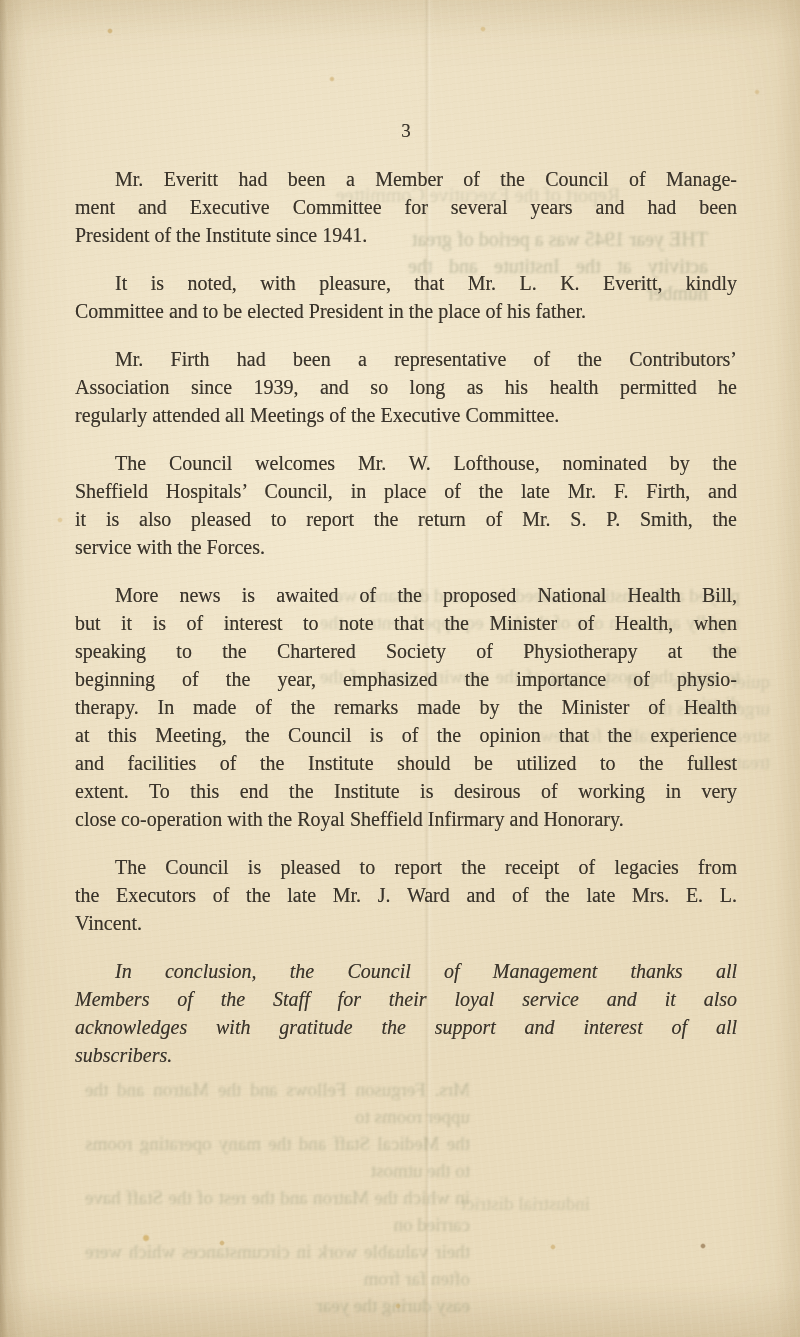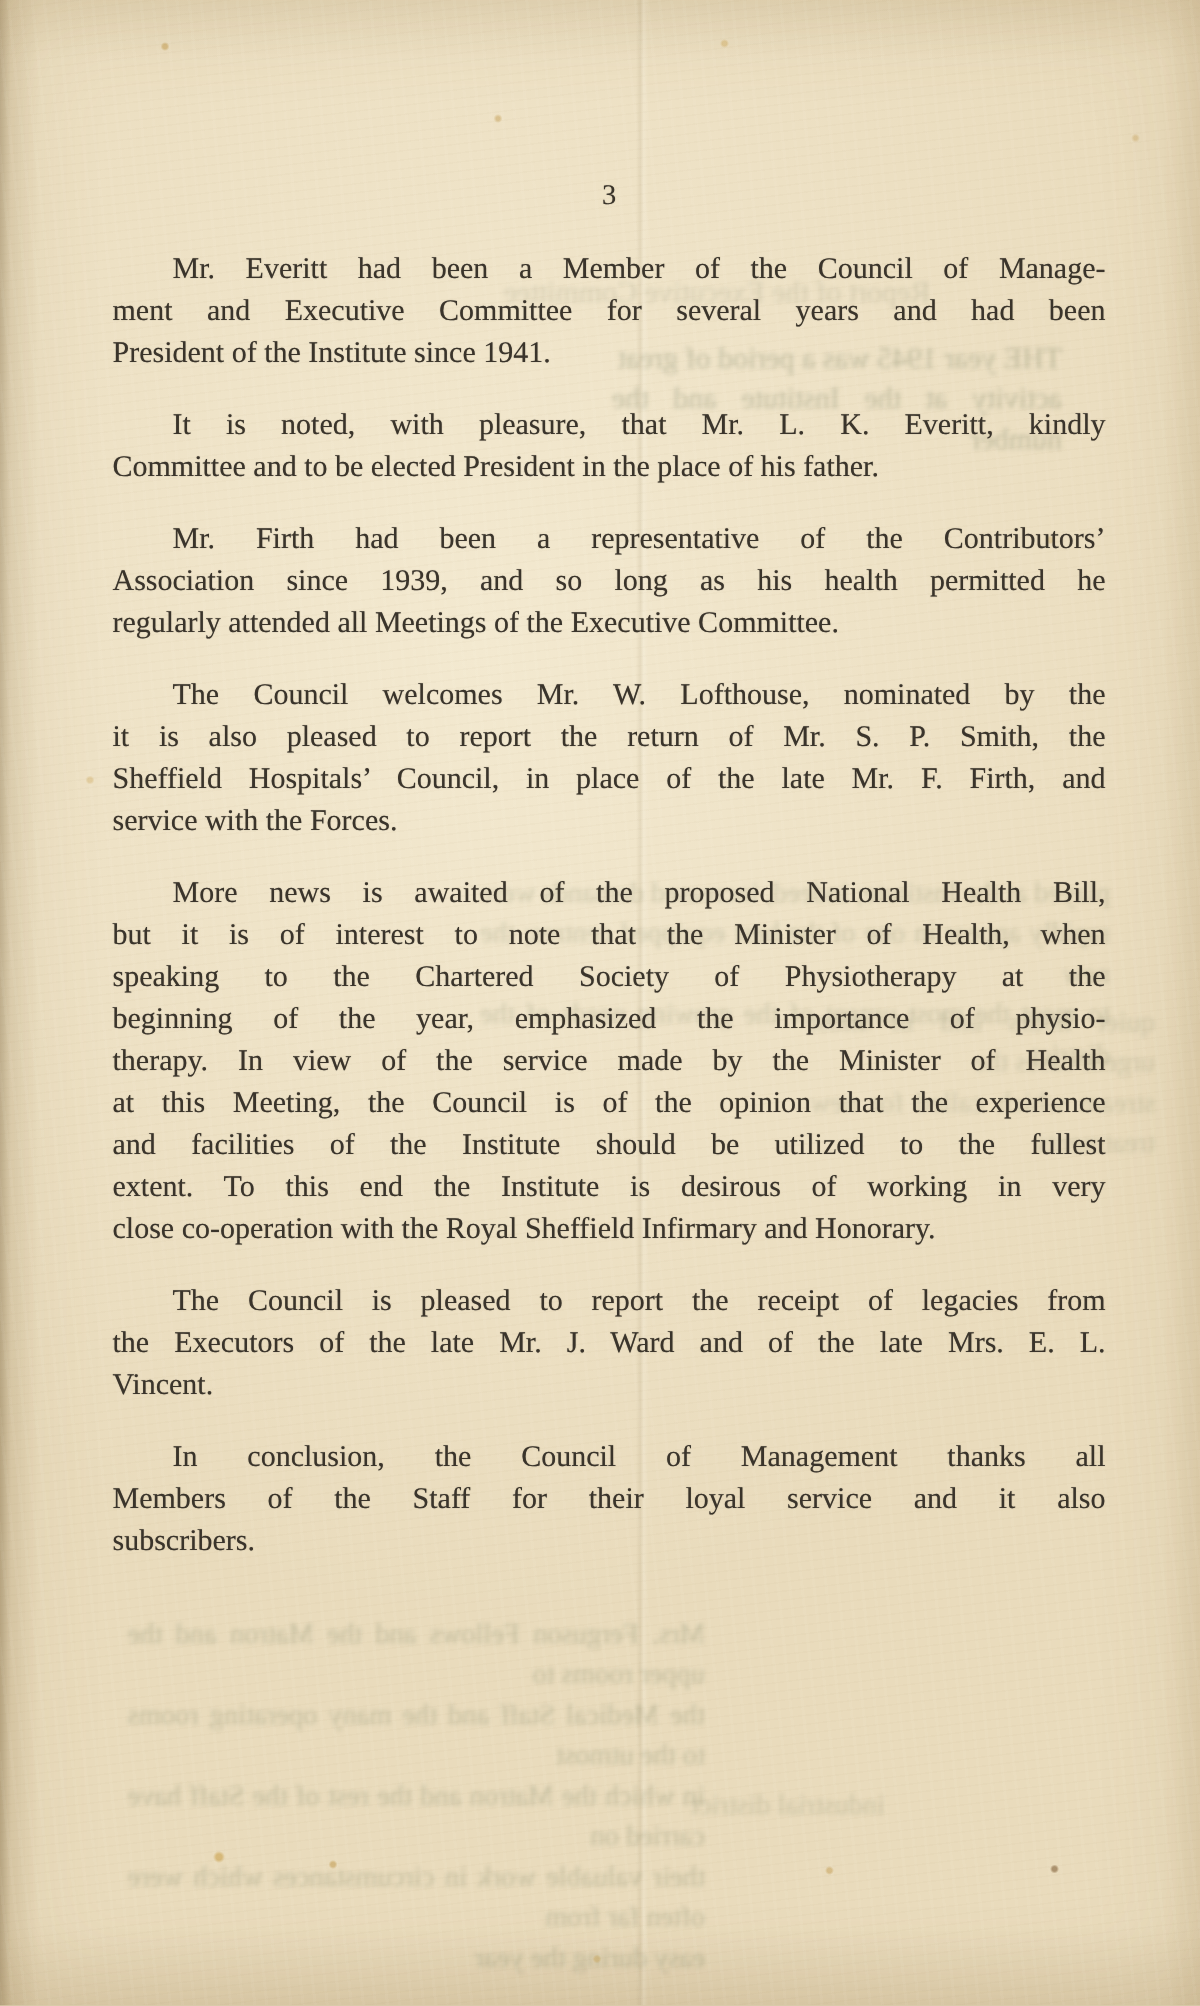--- a/index.html
+++ b/index.html
@@ -85,21 +85,21 @@
     line-height: 28px;
     text-shadow: 0 0 0.6px rgba(58,52,43,0.55);
   }
   .page-number {
     text-align: center;
     font-size: 19px;
     line-height: 20px;
     margin: 0 0 24px 0;
   }
   .para { margin: 0 0 20px 0; }
-  .para:last-child { margin-bottom: 0; }
+  .para:last-child { margin-bottom: 0; font-style: italic; }
   .ln {
     display: block;
     text-align: justify;
     text-align-last: justify;
   }
   .ln.first { text-indent: 40px; }
   .ln.last  { text-align-last: left; }
 </style>
 </head>
 <body>
@@ -154,43 +154,44 @@
     </p>
 
     <p class="para">
       <span class="ln first">Mr. Firth had been a representative of the Contributors’</span>
       <span class="ln">Association since 1939, and so long as his health permitted he</span>
       <span class="ln last">regularly attended all Meetings of the Executive Committee.</span>
     </p>
 
     <p class="para">
       <span class="ln first">The Council welcomes Mr. W. Lofthouse, nominated by the</span>
+      <span class="ln">Sheffield Hospitals’ Council, in place of the late Mr. F. Firth, and</span>
       <span class="ln">it is also pleased to report the return of Mr. S. P. Smith, the</span>
-      <span class="ln">Sheffield Hospitals’ Council, in place of the late Mr. F. Firth, and</span>
       <span class="ln last">service with the Forces.</span>
     </p>
 
     <p class="para">
       <span class="ln first">More news is awaited of the proposed National Health Bill,</span>
       <span class="ln">but it is of interest to note that the Minister of Health, when</span>
       <span class="ln">speaking to the Chartered Society of Physiotherapy at the</span>
       <span class="ln">beginning of the year, emphasized the importance of physio-</span>
-      <span class="ln">therapy.  In view of the service made by the Minister of Health</span>
+      <span class="ln">therapy.  In made of the remarks made by the Minister of Health</span>
       <span class="ln">at this Meeting, the Council is of the opinion that the experience</span>
       <span class="ln">and facilities of the Institute should be utilized to the fullest</span>
       <span class="ln">extent.  To this end the Institute is desirous of working in very</span>
       <span class="ln last">close co-operation with the Royal Sheffield Infirmary and Honorary.</span>
     </p>
 
     <p class="para">
       <span class="ln first">The Council is pleased to report the receipt of legacies from</span>
       <span class="ln">the Executors of the late Mr. J. Ward and of the late Mrs. E. L.</span>
       <span class="ln last">Vincent.</span>
     </p>
 
     <p class="para">
       <span class="ln first">In conclusion, the Council of Management thanks all</span>
       <span class="ln">Members of the Staff for their loyal service and it also</span>
+      <span class="ln">acknowledges with gratitude the support and interest of all</span>
       <span class="ln last">subscribers.</span>
     </p>
 
   </div>
 </div>
 
 </body></html>

